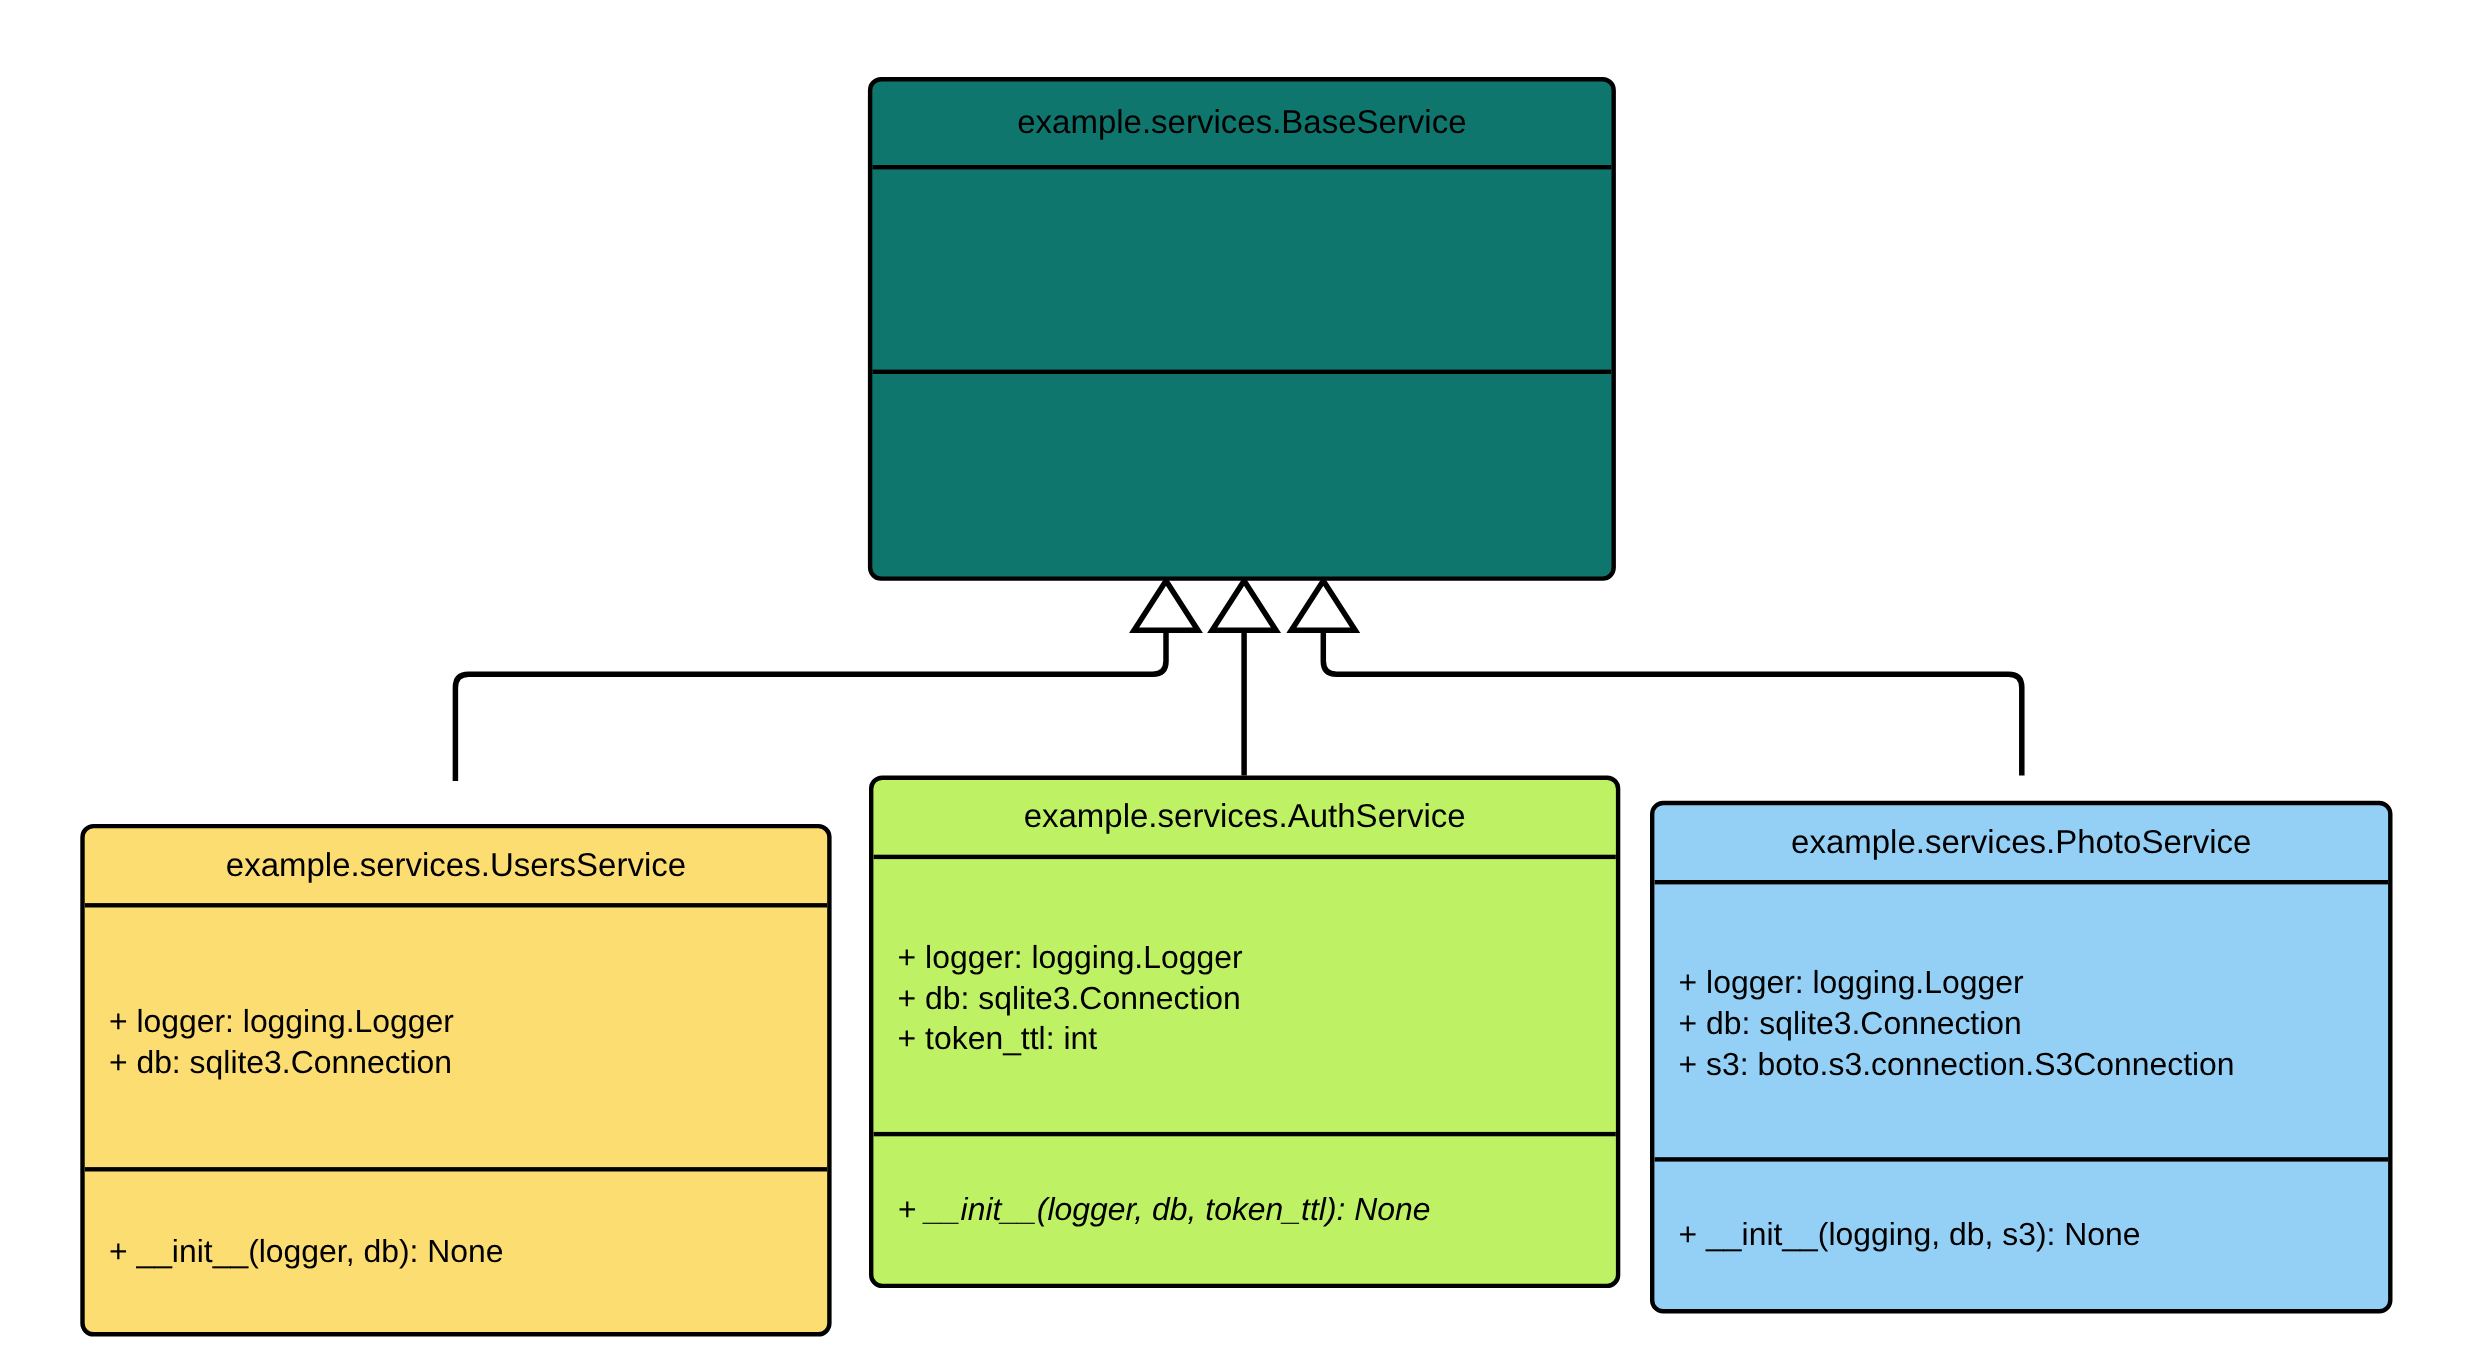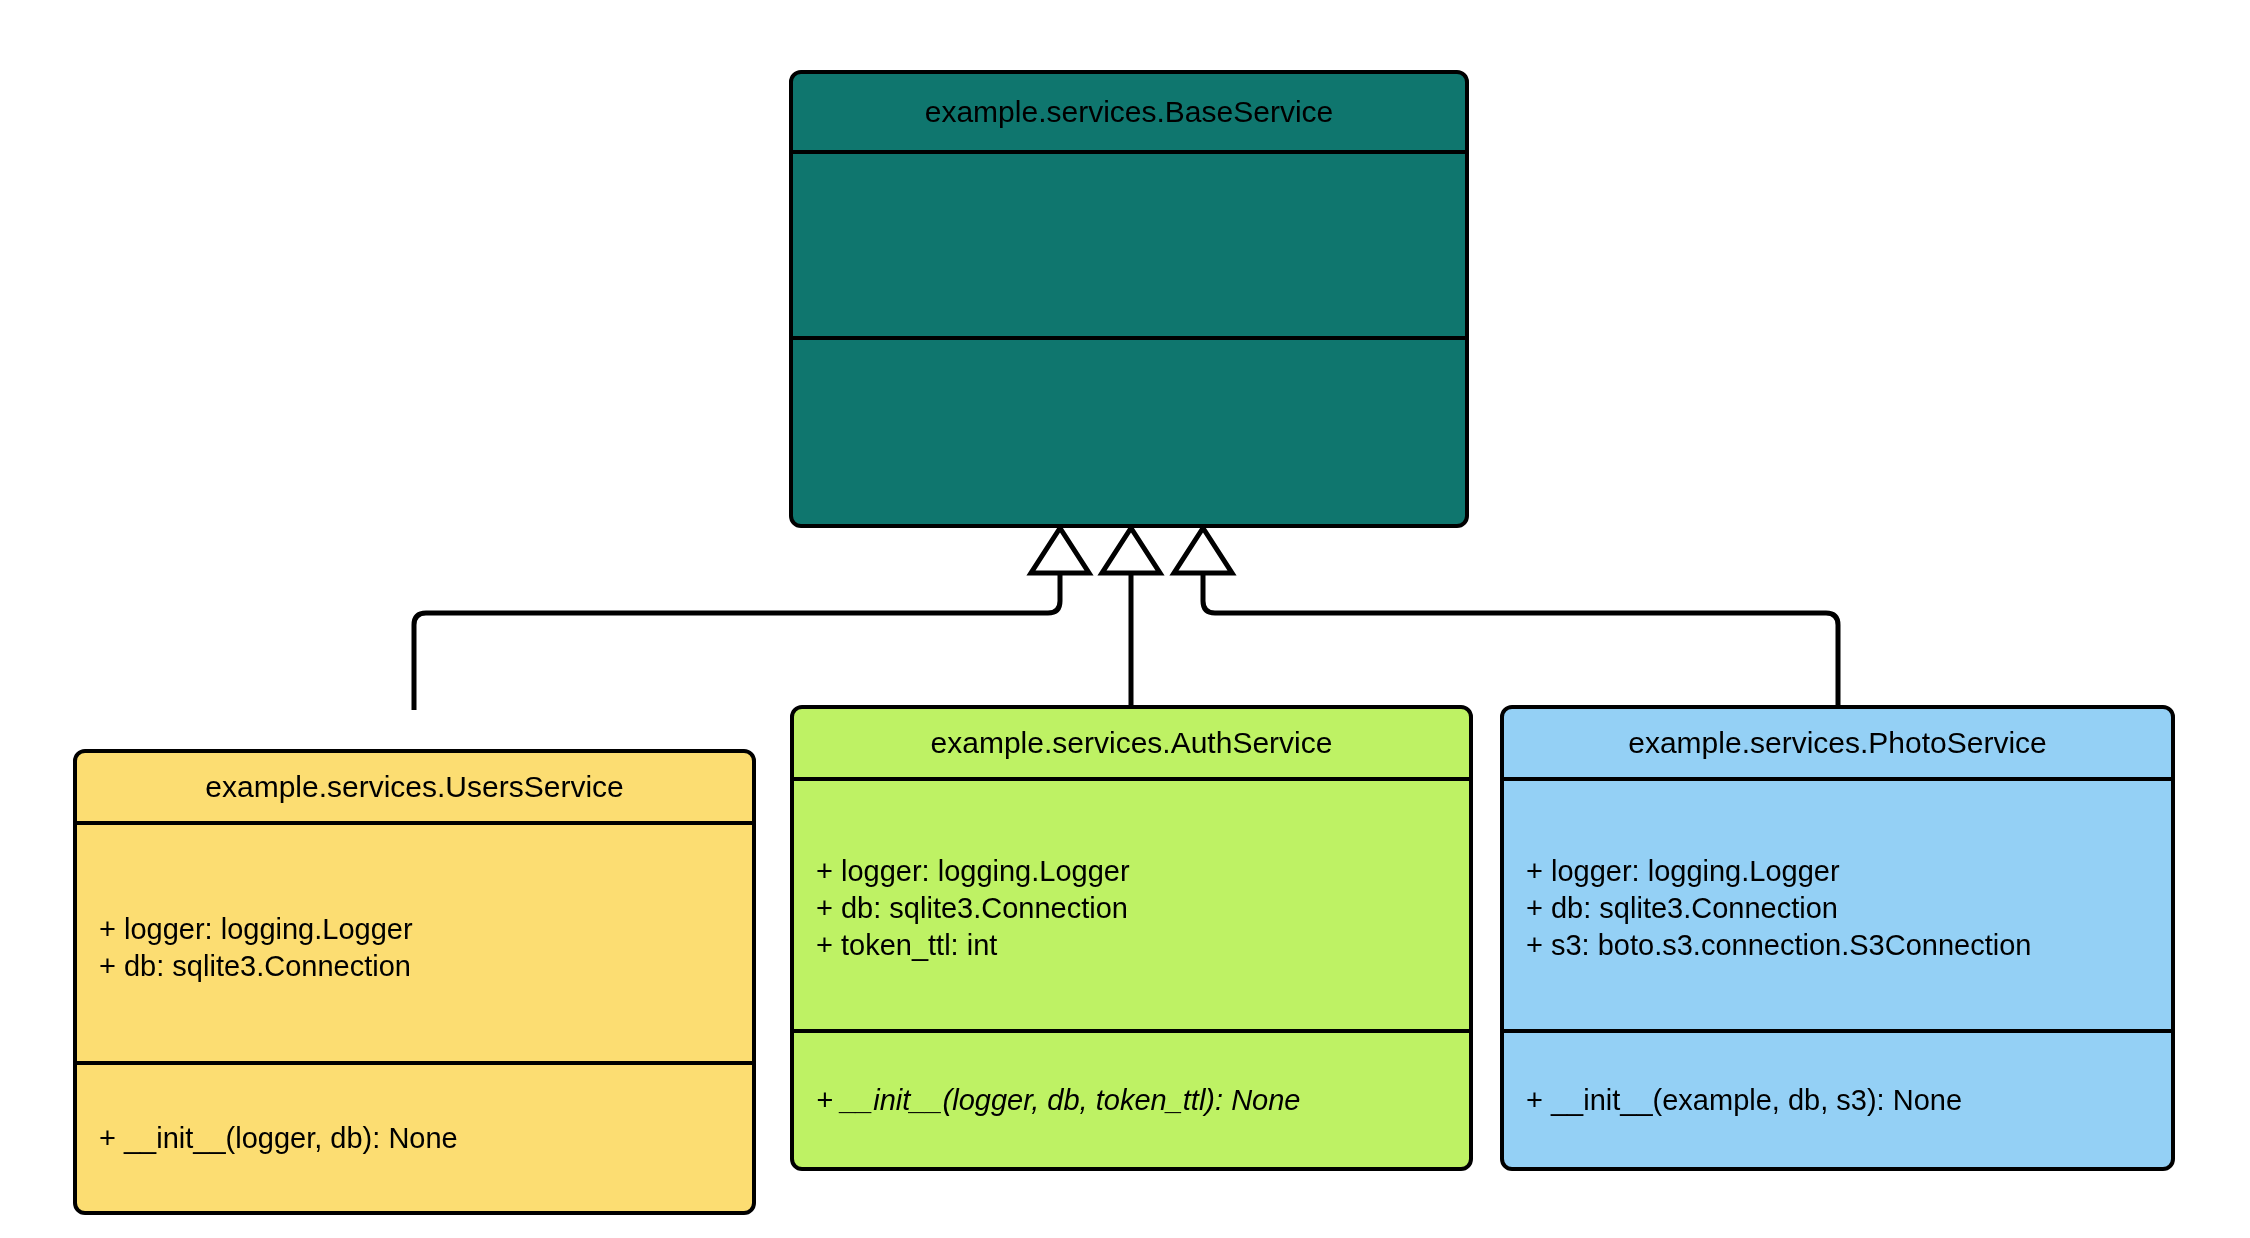--- a/index.html
+++ b/index.html
@@ -175,25 +175,25 @@
     <div class="uml-section divided member-list sec-attrs sec-attrs-body top-pad">
       <div class="member-line">+ logger: logging.Logger</div>
       <div class="member-line">+ db: sqlite3.Connection</div>
       <div class="member-line">+ token_ttl: int</div>
     </div>
     <div class="uml-section divided member-list sec-ops">
       <div class="member-line">+ __init__(logger, db, token_ttl): None</div>
     </div>
   </div>
 
-  <div class="uml-class" id="class-photoservice" style="background: rgb(148, 208, 245);">
+  <div class="uml-class" id="class-photoservice" style="background: rgb(148, 208, 245); margin-top: 23px;">
     <div class="uml-section class-title">example.services.PhotoService</div>
     <div class="uml-section divided member-list sec-attrs sec-attrs-body top-pad">
       <div class="member-line">+ logger: logging.Logger</div>
       <div class="member-line">+ db: sqlite3.Connection</div>
       <div class="member-line">+ s3: boto.s3.connection.S3Connection</div>
     </div>
     <div class="uml-section divided member-list sec-ops">
-      <div class="member-line">+ __init__(example, db, s3): None</div>
+      <div class="member-line">+ __init__(logging, db, s3): None</div>
     </div>
   </div>
 
 </div>
 
 </body></html>

